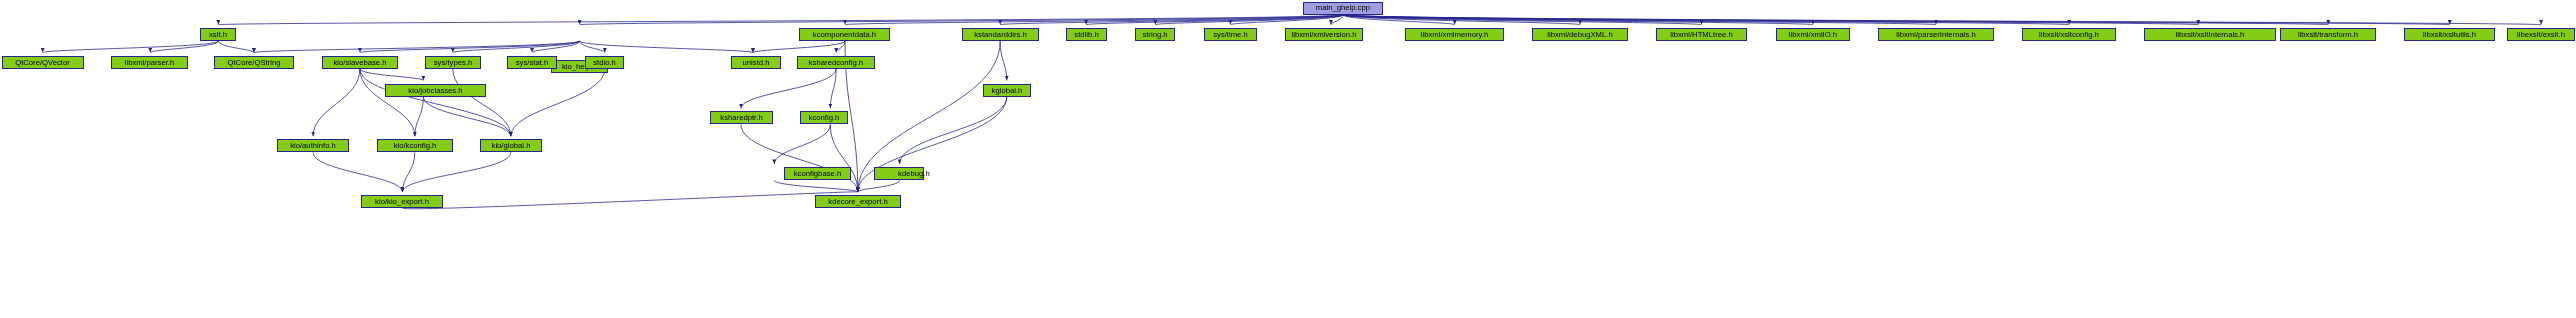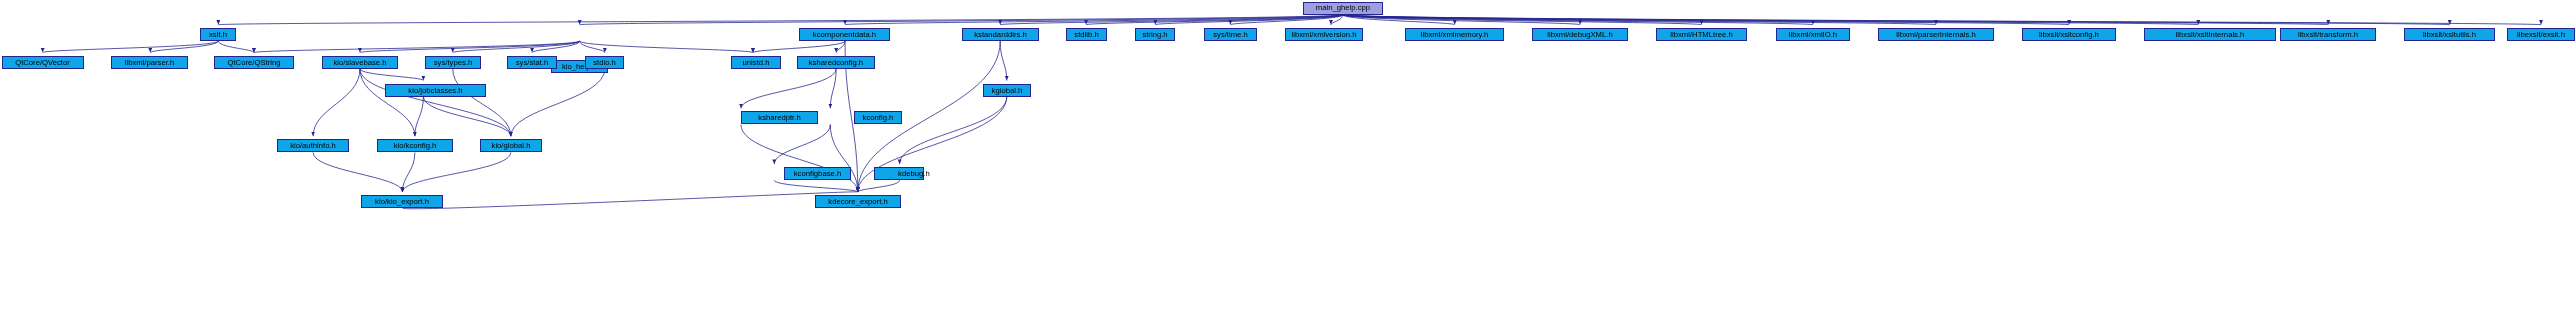--- a/index.html
+++ b/index.html
@@ -20,21 +20,21 @@
     left: 0;
     top: 0;
     width: 2576px;
     height: 318px;
     pointer-events: none;
   }
   .node {
     position: absolute;
     box-sizing: border-box;
     border: 0.8px solid #24248f;
-    background: #0ea5e9;
+    background: #84cc16;
     color: #000000;
     font-size: 7.7px;
     line-height: 1;
     display: flex;
     align-items: center;
     justify-content: center;
     white-space: nowrap;
     height: 13px;
     padding: 0 2.3px;
     letter-spacing: 0px;
@@ -134,22 +134,22 @@
       <div class="node" style="left: 111px; top: 56px; width: 77px;">libxml/parser.h</div>
       <div class="node" style="left: 214px; top: 56px; width: 80px;">QtCore/QString</div>
       <div class="node" style="left: 322px; top: 56px; width: 76px;">kio/slavebase.h</div>
       <div class="node" style="left: 425px; top: 56px; width: 56px;">sys/types.h</div>
       <div class="node" style="left: 507px; top: 56px; width: 50px;">sys/stat.h</div>
       <div class="node" style="left: 585px; top: 56px; width: 39px;">stdio.h</div>
       <div class="node" style="left: 731px; top: 56px; width: 50px;">unistd.h</div>
       <div class="node" style="left: 797px; top: 56px; width: 78px;">ksharedconfig.h</div>
       <div class="node" style="left: 385px; top: 84px; width: 101px;">kio/jobclasses.h</div>
       <div class="node" style="left: 983px; top: 84px; width: 48px;">kglobal.h</div>
-      <div class="node" style="left: 741px; top: 111px; width: 77px;">ksharedptr.h</div>
-      <div class="node" style="left: 854px; top: 111px; width: 48px;">kconfig.h</div>
+      <div class="node" style="left: 710px; top: 111px; width: 63px;">ksharedptr.h</div>
+      <div class="node" style="left: 800px; top: 111px; width: 48px;">kconfig.h</div>
       <div class="node" style="left: 277px; top: 139px; width: 72px;">kio/authinfo.h</div>
       <div class="node" style="left: 377px; top: 139px; width: 76px;">kio/kconfig.h</div>
       <div class="node" style="left: 480px; top: 139px; width: 62px;">kio/global.h</div>
       <div class="node" style="left: 784px; top: 167px; width: 67px;">kconfigbase.h</div>
       <div class="node" style="left: 874px; top: 167px; width: 50px; padding-left: 32px;">kdebug.h</div>
       <div class="node" style="left: 361px; top: 195px; width: 82px;">kio/kio_export.h</div>
       <div class="node" style="left: 815px; top: 195px; width: 86px;">kdecore_export.h</div>
     </div>
 </div>
 

